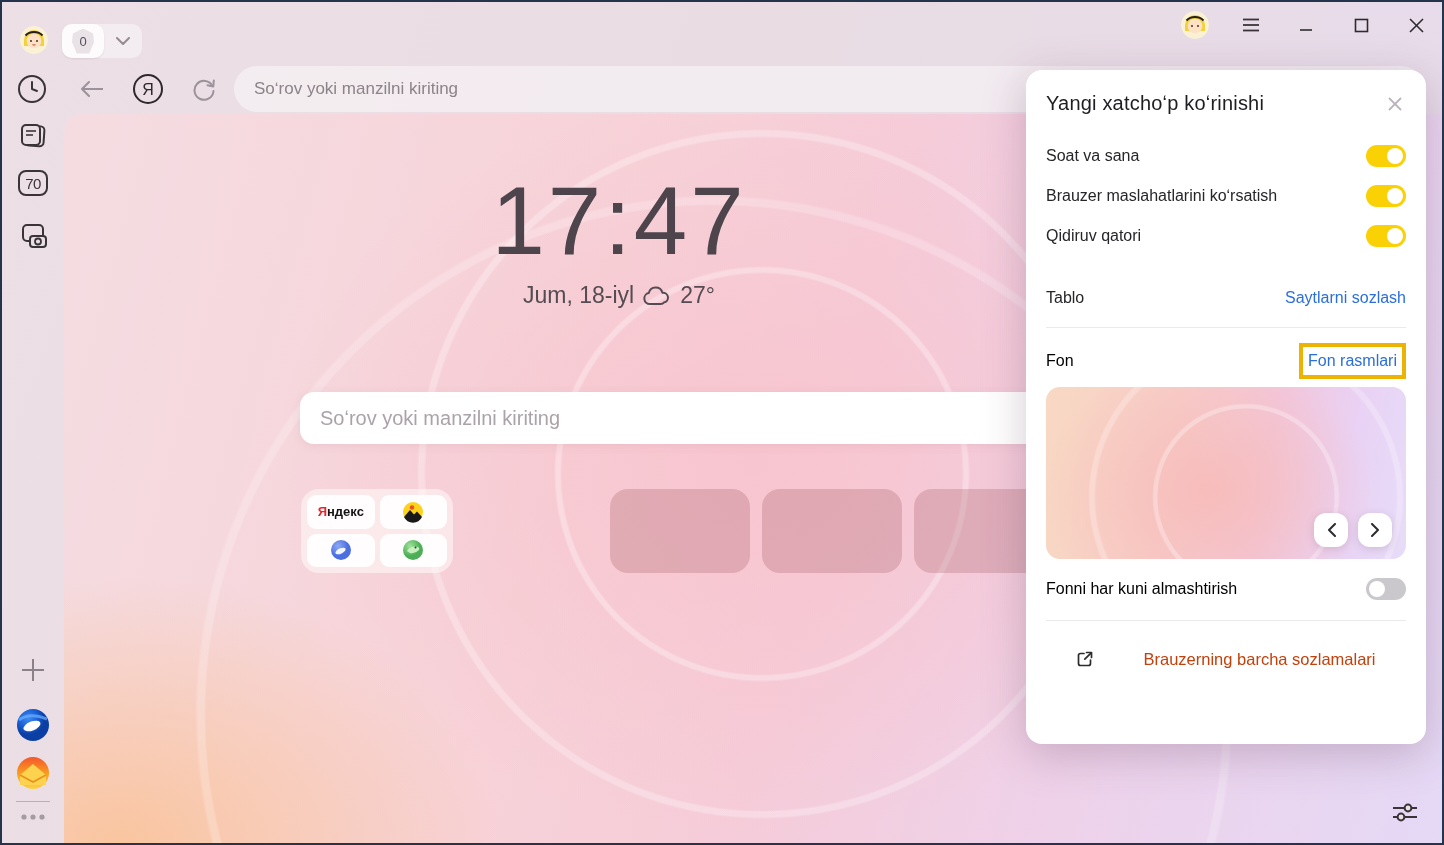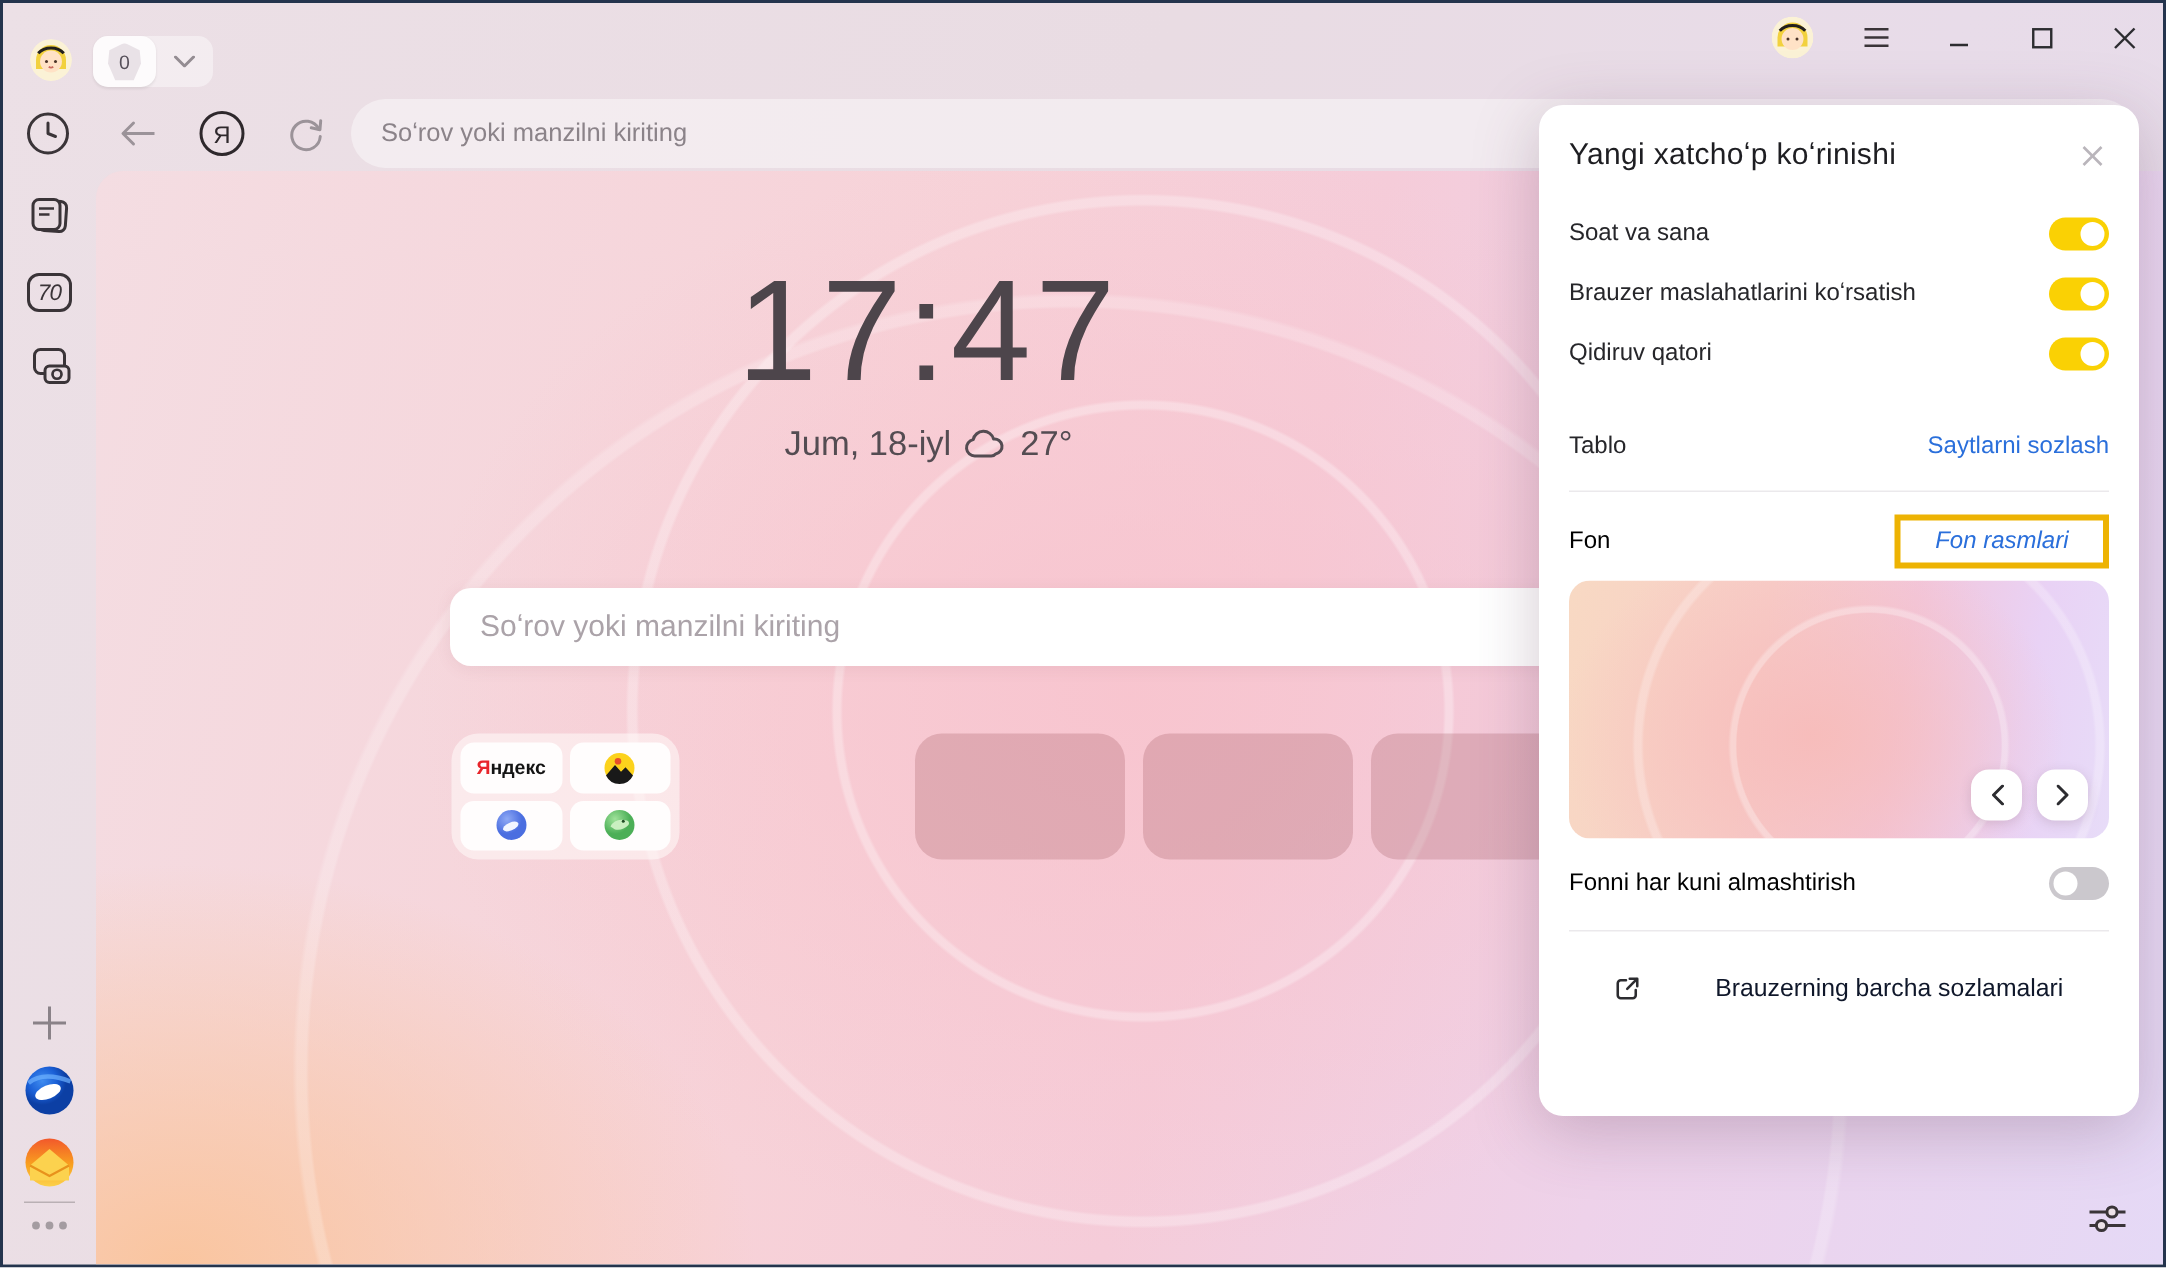--- a/index.html
+++ b/index.html
@@ -27,21 +27,21 @@
   .win-btn { position:absolute; top:8px; width:36px; height:30px; display:flex; align-items:center; justify-content:center; }
 
   
   .tool-ico { position:absolute; display:flex; align-items:center; justify-content:center; }
   .addressbar { position:absolute; left:232px; top:64px; width:1190px; height:46px;
     background:rgba(255,255,255,0.42); border-radius:23px; border:none; outline:none;
     font-size:17px; color:#3c363c; padding:0 20px; font-family:"Liberation Sans",sans-serif; }
   .addressbar::placeholder { color:#8b8389; }
 
   
-  .rail-ico { position:absolute; left:12px; width:38px; height:38px; display:flex; align-items:flex-end; justify-content:center;font-style:italic; }
+  .rail-ico { position:absolute; left:12px; width:38px; height:38px; display:flex; align-items:flex-start; justify-content:center; }
   .badge70 { border:2px solid #3a3438; border-radius:8px; width:30px; height:26px;
     display:flex; align-items:center; justify-content:center; font-size:15px; color:#3a3438; letter-spacing:-0.5px; }
   .rail-divider { position:absolute; left:14px; top:799px; width:34px; height:1px; background:#b9b0b4; }
   .rail-dots { position:absolute; left:12px; top:812px; width:38px; text-align:center; color:#a49ca1; font-size:14px; letter-spacing:2px; }
 
   
   .content { position:absolute; left:62px; top:112px; right:0; bottom:0;
     border-top-left-radius:18px; overflow:hidden;
     background:
       radial-gradient(circle at 698px 360px, rgba(255,255,255,0) 0 200px, rgba(255,255,255,0.30) 202px 206px, rgba(255,255,255,0) 208px),
@@ -84,35 +84,35 @@
   .switch { width:40px; height:22px; border-radius:11px; position:relative; flex:0 0 auto; }
   .switch.on { background:#fad104; }
   .switch.off { background:#cbc8cd; }
   .switch .knob { position:absolute; top:3px; width:16px; height:16px; border-radius:50%; background:#fff; }
   .switch.on .knob { right:3px; } .switch.off .knob { left:3px; }
   .plink { font-size:16px; color:#2a6fdb; text-decoration:none; }
   .dropdown { display:flex; align-items:center; gap:10px; border:1px solid #d9d5d9; border-radius:10px;
     padding:7px 12px; font-size:16px; color:#26262a; background:#fff; }
   .pdivider { height:1px; background:#ebe9ec; margin:9px 0; }
   .fonrow { height:48px; display:flex; align-items:center; justify-content:space-between; }
-  .fon-hl { border:4px solid #edb303; padding:5px 23px; background:#fff;font-style:italic; }
+  .fon-hl { border:4px solid #edb303; padding:5px 5px; background:#fff; }
   .preview { position:relative; width:360px; height:172px; border-radius:14px; margin-top:2px; overflow:hidden;
     background:
       radial-gradient(circle at 200px 110px, rgba(255,255,255,0) 0 88px, rgba(255,255,255,0.30) 89px 92px, rgba(255,255,255,0) 94px),
       radial-gradient(circle at 200px 110px, rgba(255,255,255,0) 0 150px, rgba(255,255,255,0.25) 152px 156px, rgba(255,255,255,0) 158px),
       radial-gradient(240px 190px at 45% 60%, rgba(247,188,186,0.95), rgba(247,188,186,0) 70%),
       linear-gradient(100deg,#f8d9c3 0%,#f7cdc8 35%,#f2c6db 60%,#e9d2f5 82%,#e7dcf8 100%);
   }
   .car-btn { position:absolute; bottom:12px; width:34px; height:34px; background:#fff; border-radius:12px;
     display:flex; align-items:center; justify-content:center; box-shadow:0 2px 8px rgba(100,60,80,0.18); }
   .car-prev { right:58px; } .car-next { right:14px; }
   .dailyrow { height:44px; margin-top:8px; display:flex; align-items:center; justify-content:space-between; }
   .uploadrow { height:32px; display:flex; align-items:center; }
   .bottomrow { height:58px; display:flex; align-items:center; justify-content:center; gap:12px; }
-  .bottomrow .txt { font-size:16.5px; color:#0f172a;margin-left:37px; }
+  .bottomrow .txt { font-size:16.5px; color:#c2410c;margin-left:37px; }
 
   svg { display:block; }
 </style>
 </head>
 <body>
 
 <div class="window">
 
   <div class="avatar avatar-tab">
     <svg width="28" height="28" viewBox="0 0 28 28">

